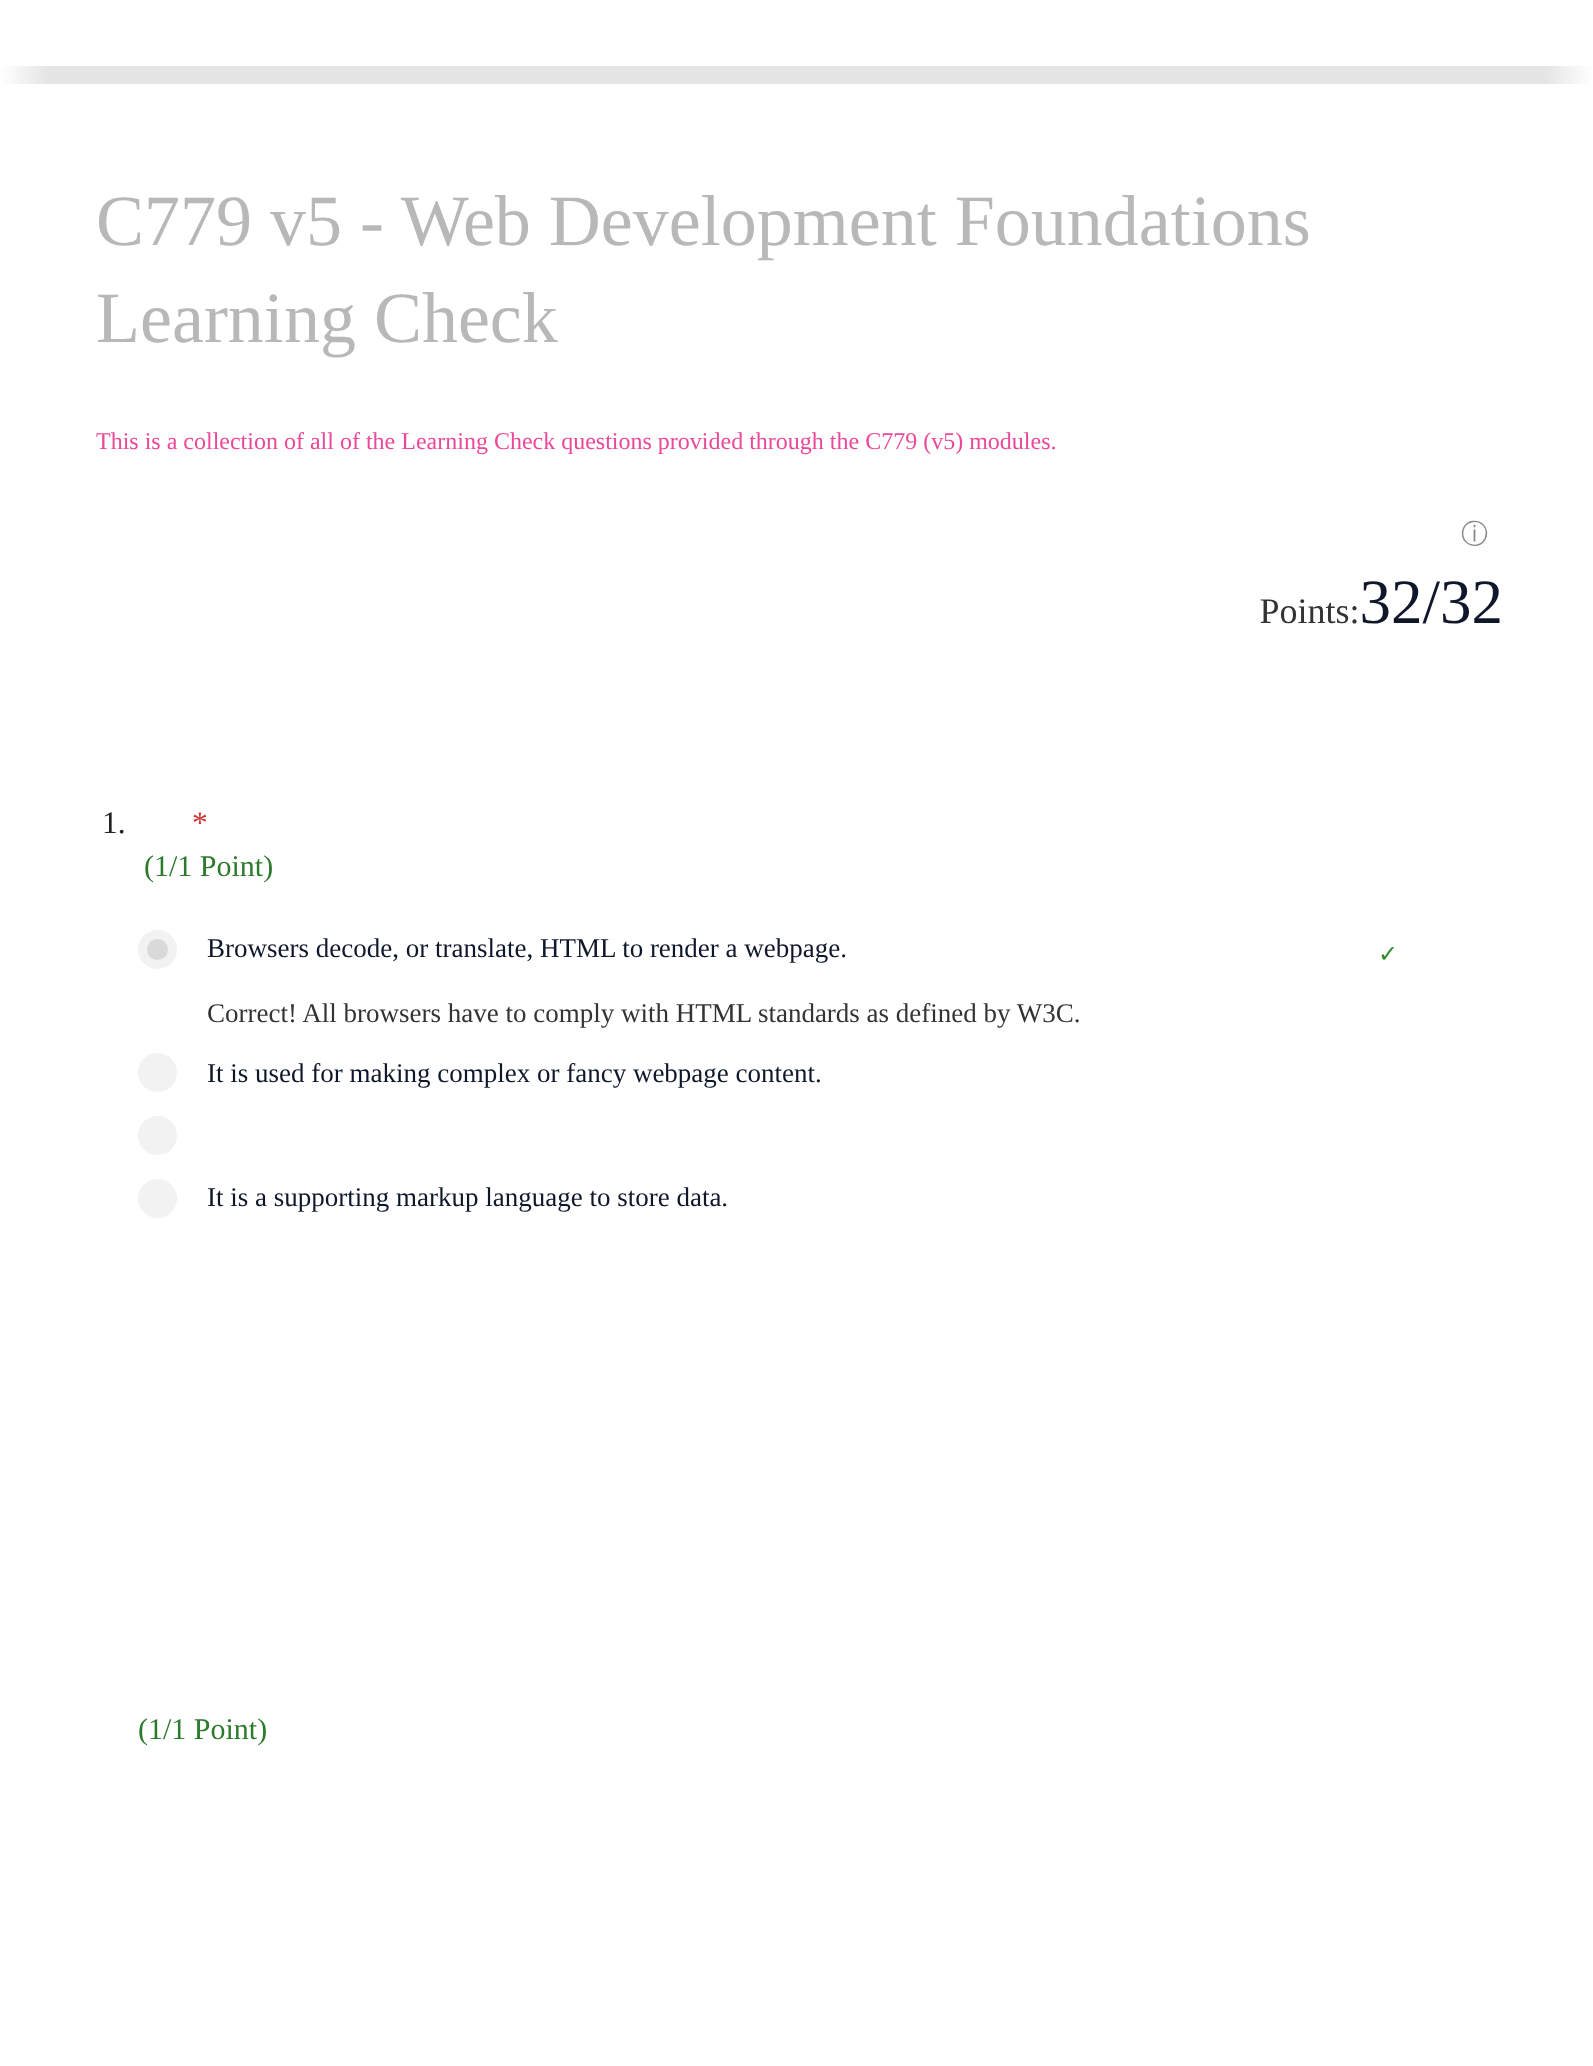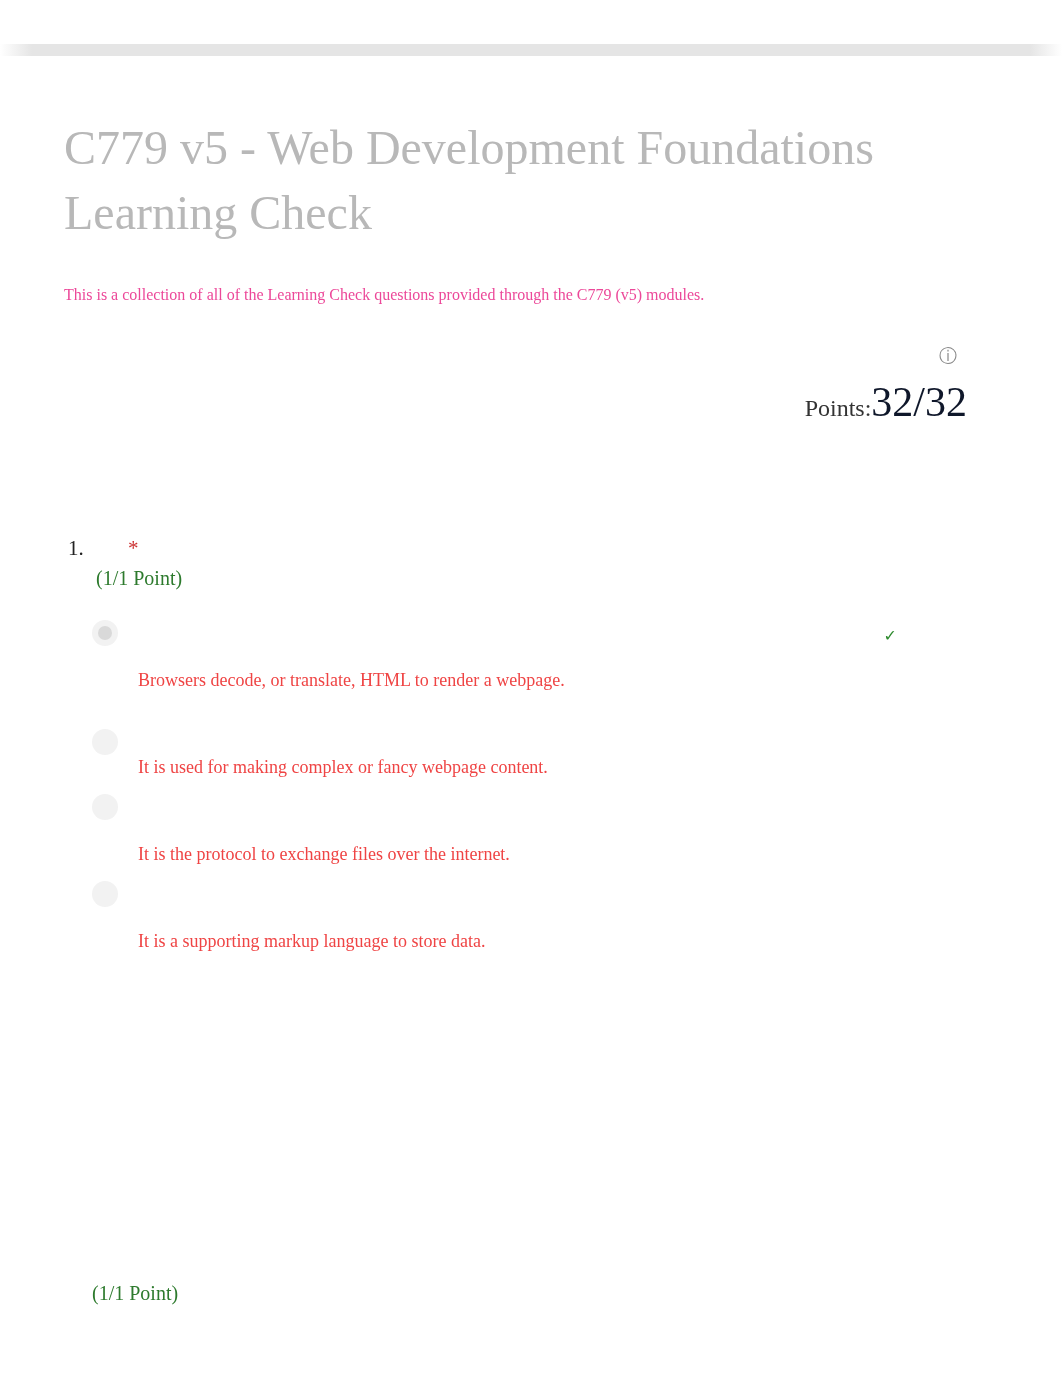--- a/index.html
+++ b/index.html
@@ -12,21 +12,21 @@
   }
   .top-bar {
     height: 44px;
     background: #ffffff;
   }
   .accent-strip {
     height: 12px;
     background: linear-gradient(to right, #ffffff 0%, #e5e5e5 3%, #e5e5e5 97%, #ffffff 100%);
   }
   .content {
-    padding: 60px 95px 0 64px;
+    padding: 60px 60px 0 64px;
   }
   .page-title {
     font-size: 48px;
     font-weight: normal;
     color: #b8b8b8;
     line-height: 1.35;
     margin-bottom: 40px;
   }
   .page-description {
     font-size: 16px;
@@ -106,22 +106,21 @@
     top: 6px; left: 6px;
     width: 14px; height: 14px;
     border-radius: 50%;
     background: #d9d9d9;
   }
   .option-body {
     flex: 1;
   }
   .option-text {
     font-size: 18px;
-    color: #ef4444;
-    margin-top: 48px;
+    color: #0f172a;
   }
   .option-feedback {
     font-size: 18px;
     color: #333333;
     margin-top: 22px;
   }
   .check-icon {
     position: absolute;
     right: 70px;
     top: 4px;
@@ -162,36 +161,34 @@
       <span class="q-required">*</span>
     </div>
     <div class="q-points">(1/1 Point)</div>
 
     <div class="options">
 
       <div class="option">
         <div class="radio selected"></div>
         <div class="option-body">
           <div class="option-text">Browsers decode, or translate, HTML to render a webpage.</div>
+          <div class="option-feedback">Correct! All browsers have to comply with HTML standards as defined by W3C.</div>
         </div>
         <span class="check-icon">✓</span>
       </div>
 
       <div class="option" style="margin-top:10px;align-items:center;">
         <div class="radio"></div>
         <div class="option-body">
           <div class="option-text">It is used for making complex or fancy webpage content.</div>
         </div>
       </div>
 
       <div class="option">
         <div class="radio"></div>
-        <div class="option-body">
-          <div class="option-text">It is the protocol to exchange files over the internet.</div>
-        </div>
       </div>
 
       <div class="option">
         <div class="radio"></div>
         <div class="option-body">
           <div class="option-text">It is a supporting markup language to store data.</div>
         </div>
       </div>
 
     </div>

